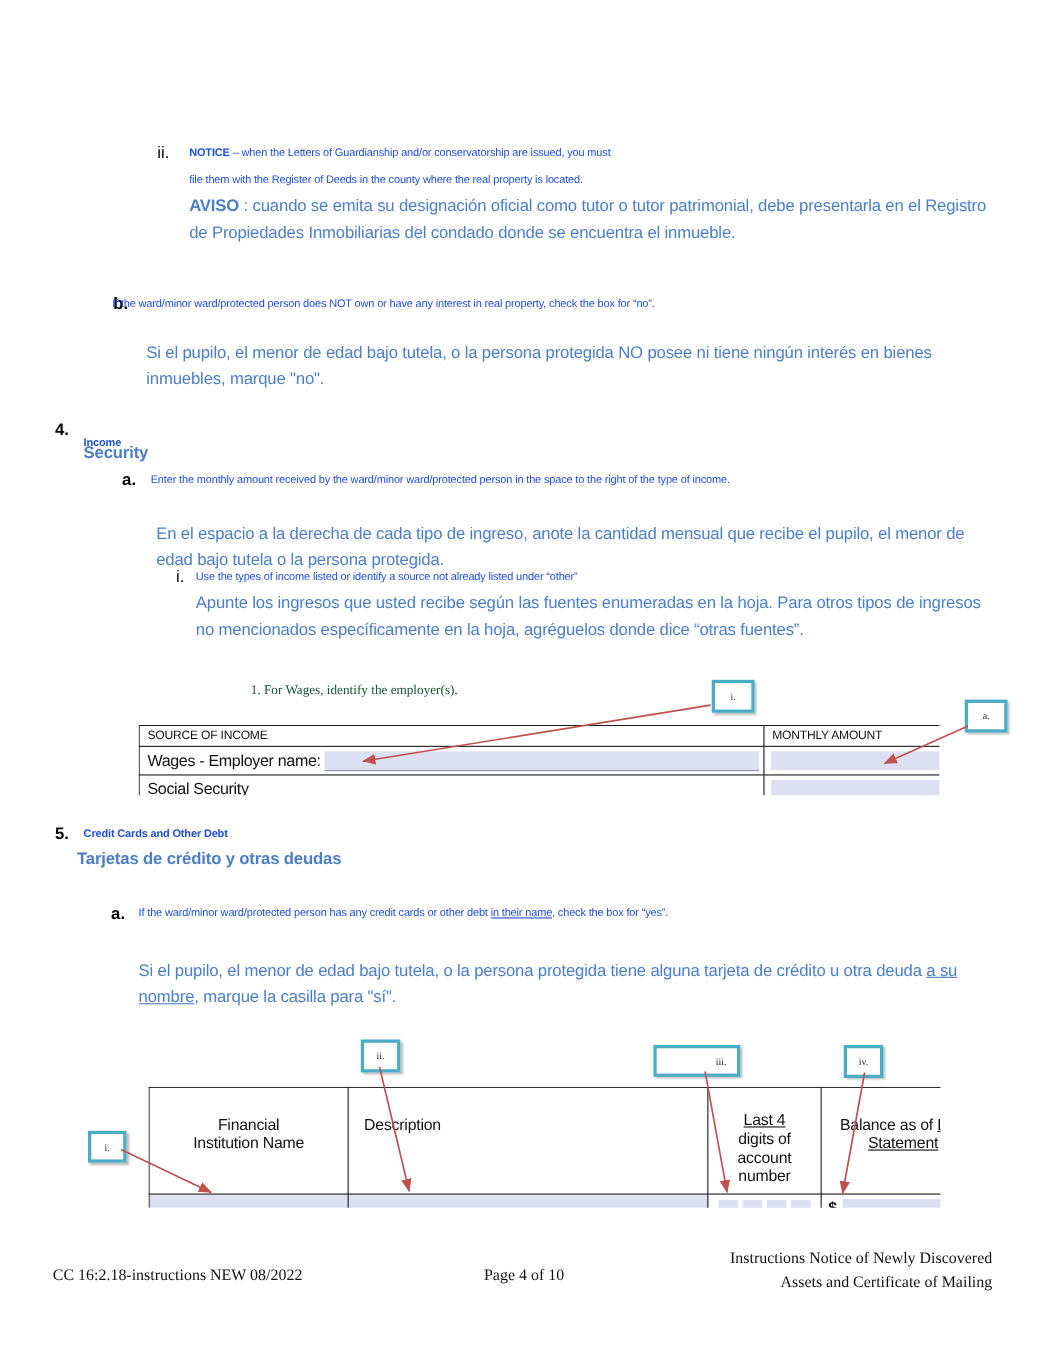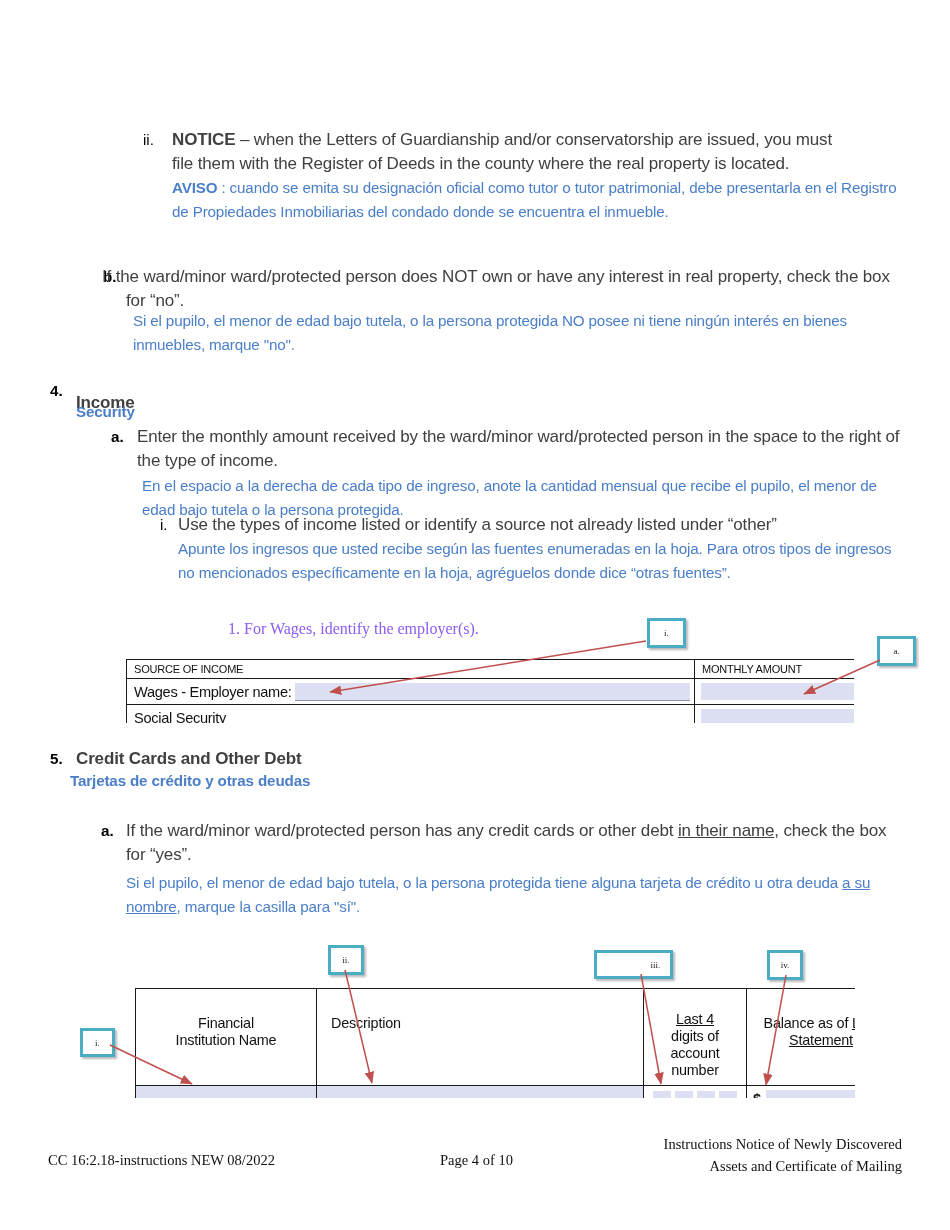--- a/index.html
+++ b/index.html
@@ -5,30 +5,30 @@
   html,body{margin:0;padding:0;}
   body{
     width:950px;height:1230px;background:#ffffff;position:relative;
     font-family:"Liberation Sans", sans-serif;
     -webkit-font-smoothing:antialiased;
   }
   .page{position:absolute;inset:0;overflow:hidden;}
 
   
   .blk{position:absolute;}
-  .en{color:#404040;font-size:17px;line-height:24px;letter-spacing:-0.15px;}
+  .en{color:#1d4ed8;font-size:10px;line-height:24px;letter-spacing:-0.15px;}
   .es{color:#4a7ec8;font-size:15.2px;line-height:24px;letter-spacing:-0.15px;}
   b.lbl{font-weight:bold;}
   .u{text-decoration:underline;}
 
   .marker{position:absolute;font-size:15.2px;line-height:24px;color:#000;}
   .marker.b{font-weight:bold;}
 
   
-  .serif{font-family:"Liberation Serif", serif;font-size:16px;color:#8b5cf6;}
+  .serif{font-family:"Liberation Serif", serif;font-size:12px;color:#14532d;}
 
   
   .formclip{position:absolute;overflow:hidden;}
 
   table.frm{border-collapse:collapse;table-layout:fixed;
     font-family:"Liberation Sans", sans-serif;}
   table.frm td{border:1.6px solid #1a1a1a;padding:0;vertical-align:middle;}
 
   .fld{background:#dde0f2;height:17px;}
   .fld-ul{background:#dde0f2;height:17px;border-bottom:1.4px solid #8e93ad;}

